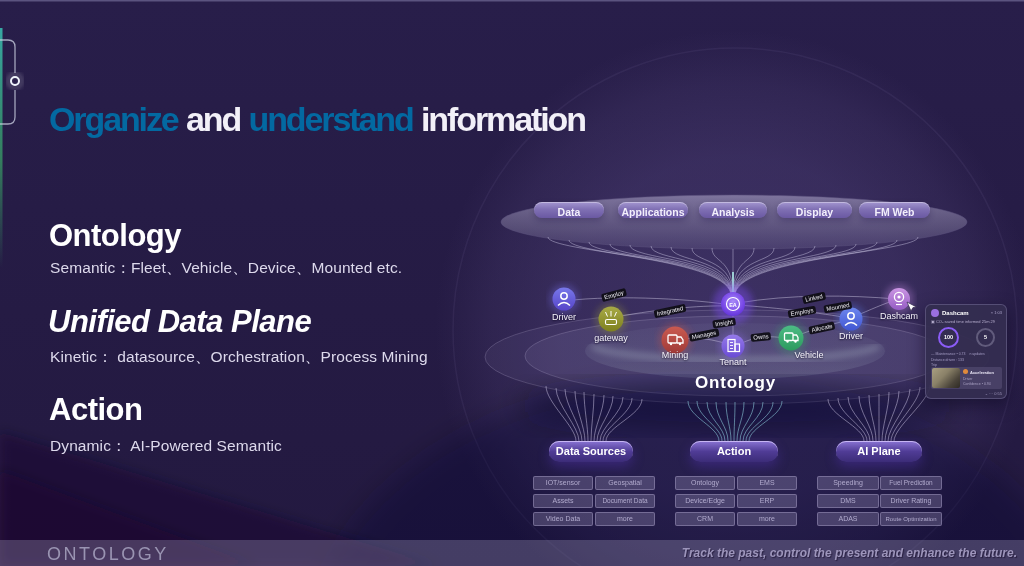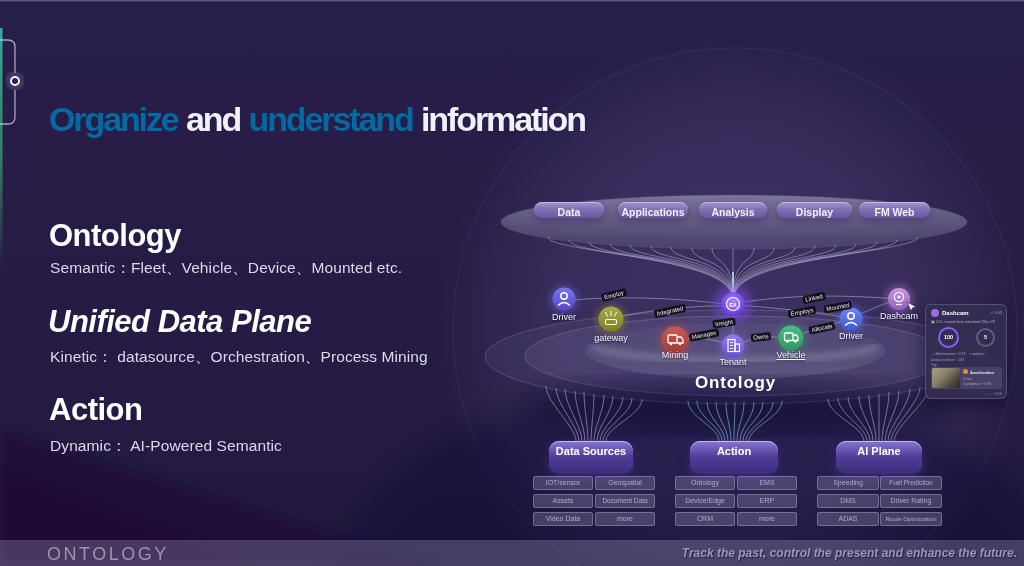--- a/index.html
+++ b/index.html
@@ -15,21 +15,21 @@
   .sub{font-size:15.5px;color:#ddd9ec;letter-spacing:0.1px;}
   
   .tpill{height:16px;border-radius:9px;text-align:center;line-height:20px;
          font-size:10.5px;font-weight:bold;color:#f3effc;
          background:linear-gradient(180deg,#a396d0 0%,#8070b4 45%,#6a58a2 100%);
          box-shadow:inset 0 1px 0 rgba(255,255,255,0.35), 0 3px 6px rgba(30,15,70,0.3);}
   .nlabel{font-size:9px;color:#f5f3fb;text-align:center;text-shadow:0 1px 2px rgba(10,5,30,0.8);}
   .elabel{position:absolute;background:rgba(14,13,20,0.92);color:#ecebf2;
           padding:1px 2.5px;border-radius:2px;white-space:nowrap;line-height:1;font-size:6px;}
   
-  .bpill{height:33px;border-radius:10px;text-align:center;line-height:21px;
+  .bpill{height:21px;border-radius:10px;text-align:center;line-height:21px;
          font-size:11px;font-weight:bold;color:#ffffff;
          background:linear-gradient(180deg,#8a74d4 0%,#503c96 50%,#3c2c78 100%);
          box-shadow:inset 0 1px 0 rgba(220,205,255,0.75), 0 5px 12px rgba(80,50,170,0.45);}
   
   .sbtn{position:absolute;height:12px;border-radius:2px;
         background:rgba(136,128,168,0.38);
         border:0.5px solid rgba(200,192,228,0.35);
         color:#b2abce;font-size:7px;text-align:center;line-height:12px;white-space:nowrap;}
   
   .footer{left:0;top:540px;width:1024px;height:26px;background:rgba(172,165,198,0.30);}
@@ -268,21 +268,21 @@
   <circle cx="899" cy="297" r="4.6" fill="none" stroke="#ffffff" stroke-width="1.3"></circle>
   <circle cx="899" cy="297" r="1.6" fill="#ffffff"></circle>
   <path d="M 896,304.5 L 902,304.5" stroke="#ffffff" stroke-width="1.2"></path>
   <path d="M 907,302 l 4,9 l 2,-3.5 l 3.5,-0.5 z" fill="#ffffff" stroke="#30284e" stroke-width="0.7"></path>
 </svg>
 
 <div class="abs nlabel" style="left:534px;top:312px;width:60px;">Driver</div>
 <div class="abs nlabel" style="left:581px;top:333px;width:60px;">gateway</div>
 <div class="abs nlabel" style="left:645px;top:350px;width:60px;">Mining</div>
 <div class="abs nlabel" style="left:703px;top:357px;width:60px;">Tenant</div>
-<div class="abs nlabel" style="left:761px;top:350px;width:60px;text-decoration:underline;">Vehicle</div>
+<div class="abs nlabel" style="left:779px;top:350px;width:60px;">Vehicle</div>
 <div class="abs nlabel" style="left:821px;top:331px;width:60px;">Driver</div>
 <div class="abs nlabel" style="left:869px;top:311px;width:60px;">Dashcam</div>
 
 <div class="elabel" style="left:614px;top:295px;transform:translate(-50%,-50%) rotate(-15deg);">Employ</div>
 <div class="elabel" style="left:670px;top:311px;transform:translate(-50%,-50%) rotate(-12deg);">Integrated</div>
 <div class="elabel" style="left:724px;top:323px;transform:translate(-50%,-50%) rotate(-8deg);">Insight</div>
 <div class="elabel" style="left:704px;top:335px;transform:translate(-50%,-50%) rotate(-11deg);">Manages</div>
 <div class="elabel" style="left:761px;top:337px;transform:translate(-50%,-50%) rotate(-6deg);">Owns</div>
 <div class="elabel" style="left:802px;top:312px;transform:translate(-50%,-50%) rotate(-10deg);">Employs</div>
 <div class="elabel" style="left:814px;top:298px;transform:translate(-50%,-50%) rotate(-12deg);">Linked</div>

